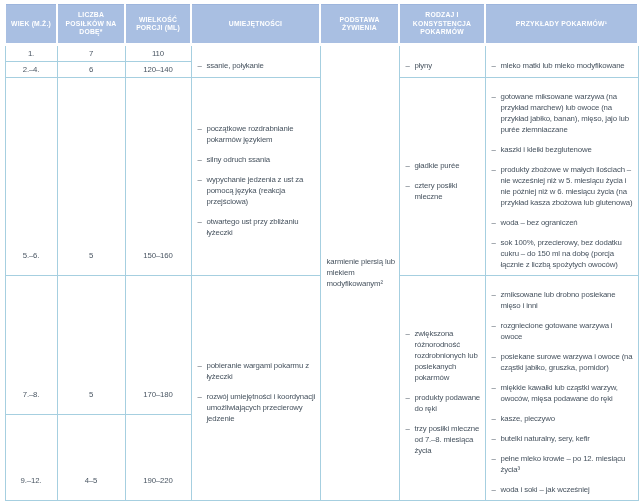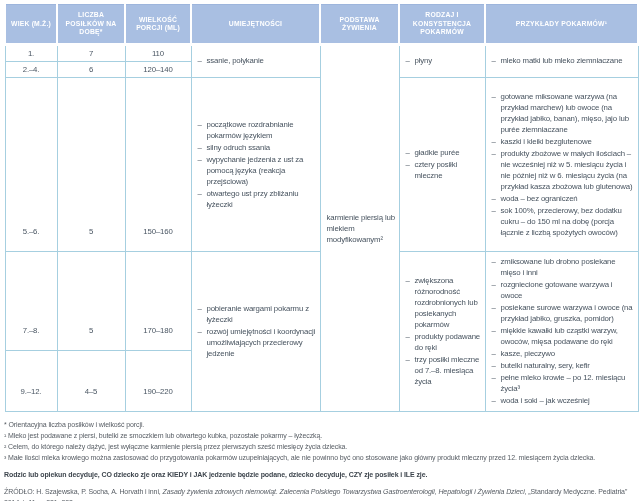--- a/index.html
+++ b/index.html
@@ -30,21 +30,21 @@
     padding:3px 4px;vertical-align:middle;
   }
   td.num{
     text-align:center;vertical-align:bottom;padding-bottom:4px;color:#4a5663;
   }
   tr.r1 td, tr.r2 td{height:12px;padding-top:1px;padding-bottom:2px;}
   tr.r3 td.num,tr.r4 td.num,tr.r5 td.num{padding-bottom:14px;}
   td.listcell{padding:4px 3px 4px 6px;}
   td.basis{padding:4px 3px 4px 6px;margin-top:8px;}
 
-  .li{position:relative;padding-left:9px;margin:0 0 1px 0;}
+  .li{position:relative;padding-left:9px;margin:9px 0 1px 0;}
   .li::before{content:"\2013";position:absolute;left:0;top:0;}
 
   
   .foot{margin-top:7px;font-size:7px;line-height:11px;color:#565c63;letter-spacing:-0.1px;}
   .fn-line{margin:0;}
   .note{
     margin-top:7px;font-size:7px;line-height:10px;
     font-weight:bold;color:#3d454d;letter-spacing:-0.1px;
   }
   .source{
@@ -84,21 +84,21 @@
         <td class="num">7</td>
         <td class="num">110</td>
         <td class="listcell" rowspan="2">
             <div class="li">ssanie, połykanie</div>
           </td>
         <td class="basis" rowspan="5">karmienie piersią lub mlekiem modyfikowanym²</td>
         <td class="listcell" rowspan="2">
             <div class="li">płyny</div>
           </td>
         <td class="listcell" rowspan="2">
-            <div class="li">mleko matki lub mleko ziemniaczane</div>
+            <div class="li">mleko matki lub mleko modyfikowane</div>
           </td>
       </tr>
       <tr class="r2" style="height:14px">
         <td class="num">2.–4.</td>
         <td class="num">6</td>
         <td class="num">120–140</td>
       </tr>
       <tr class="r3" style="height:174px">
         <td class="num">5.–6.</td>
         <td class="num">5</td>
@@ -130,21 +130,21 @@
             <div class="li">rozwój umiejętności i koordynacji umożliwiających przecierowy jedzenie</div>
           </td>
         <td class="listcell" rowspan="2">
             <div class="li">zwiększona różnorodność rozdrobnionych lub posiekanych pokarmów</div>
             <div class="li">produkty podawane do ręki</div>
             <div class="li">trzy posiłki mleczne od 7.–8. miesiąca życia</div>
           </td>
         <td class="listcell" rowspan="2">
             <div class="li">zmiksowane lub drobno posiekane mięso i inni</div>
             <div class="li">rozgniecione gotowane warzywa i owoce</div>
-            <div class="li">posiekane surowe warzywa i owoce (na przykład jabłko, gruszka, pomidor)</div>
+            <div class="li">posiekane surowe warzywa i owoce (na cząstki jabłko, gruszka, pomidor)</div>
             <div class="li">miękkie kawałki lub cząstki warzyw, owoców, mięsa podawane do ręki</div>
             <div class="li">kasze, pieczywo</div>
             <div class="li">butelki naturalny, sery, kefir</div>
             <div class="li">pełne mleko krowie – po 12. miesiącu życia³</div>
             <div class="li">woda i soki – jak wcześniej</div>
           </td>
       </tr>
       <tr class="r5" style="height:59px">
         <td class="num">9.–12.</td>
         <td class="num">4–5</td>

